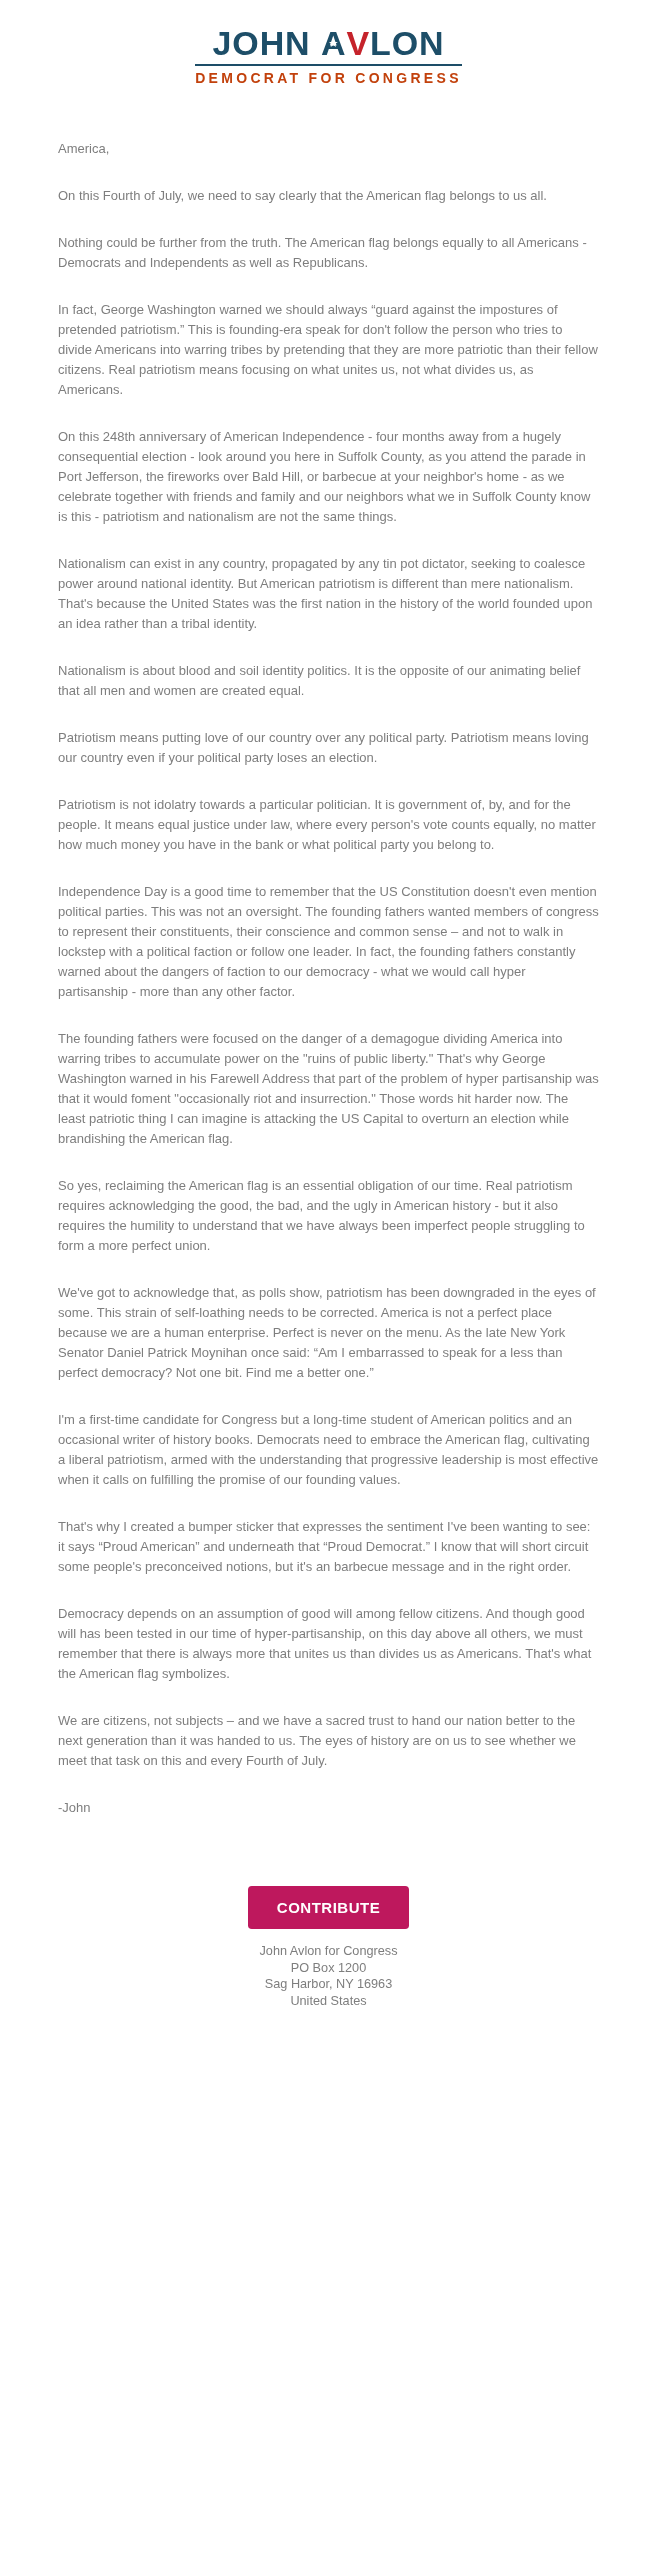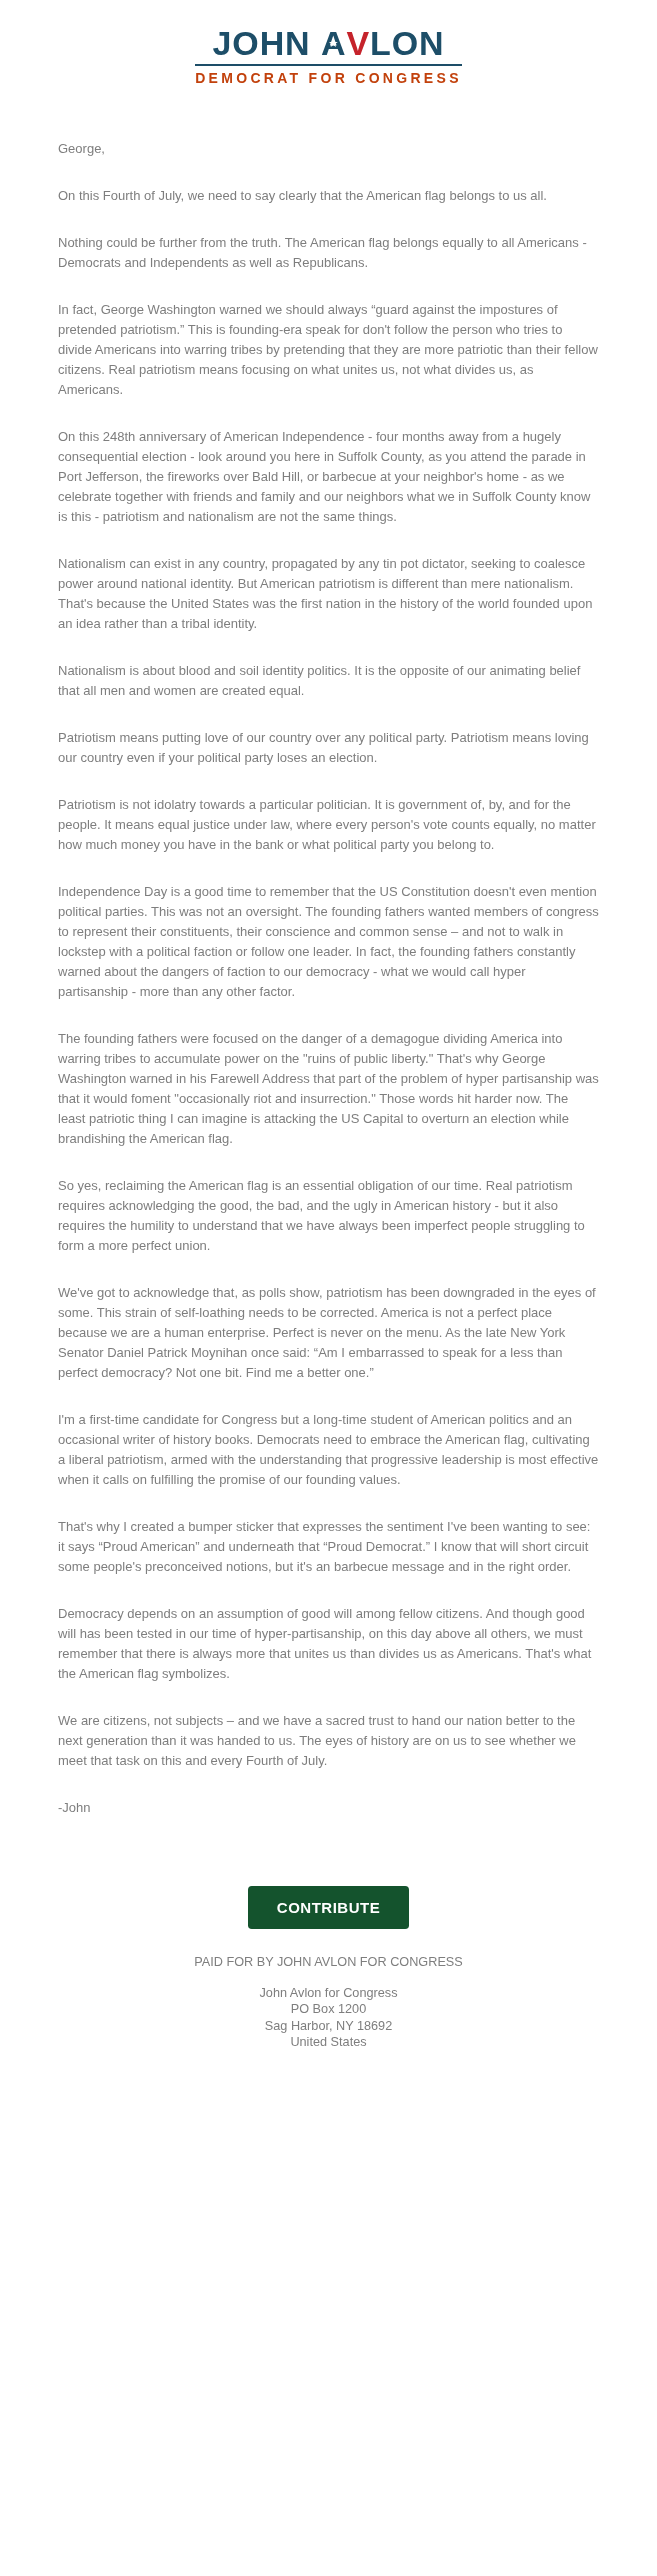--- a/index.html
+++ b/index.html
@@ -56,21 +56,21 @@
     line-height: 20px;
     text-align: left;
   }
   .letter p { margin: 0 0 27px 0; }
   .letter p.signature { margin-bottom: 0; }
 
   
   .cta-wrap { text-align: center; margin-top: 68px; }
   .cta-button {
     display: inline-block;
-    background: #14532d;
+    background: #be185d;
     color: #ffffff;
     font-family: "Liberation Sans", "DejaVu Sans", sans-serif;
     font-size: 15px;
     font-weight: bold;
     letter-spacing: 0.5px;
     border: none;
     border-radius: 3.8px;
     padding: 13px 29px;
     cursor: pointer;
   }
@@ -108,21 +108,21 @@
 
   <div class="logo-wrap">
     <div class="logo">
       <div class="logo-name"><span>JOHN </span><span class="logo-a"><span>A</span><span class="logo-star">★</span></span><span class="logo-v">V</span><span>LON</span></div>
       <div class="logo-rule"></div>
       <div class="logo-tagline">DEMOCRAT FOR CONGRESS</div>
     </div>
   </div>
 
   <div class="letter">
-    <p>George,</p>
+    <p>America,</p>
     <p>On this Fourth of July, we need to say clearly that the American flag belongs to us all.</p>
     <p>Nothing could be further from the truth. The American flag belongs equally to all Americans - Democrats and Independents as well as Republicans.</p>
     <p>In fact, George Washington warned we should always “guard against the impostures of pretended patriotism.” This is founding-era speak for don't follow the person who tries to divide Americans into warring tribes by pretending that they are more patriotic than their fellow citizens. Real patriotism means focusing on what unites us, not what divides us, as Americans.</p>
     <p>On this 248th anniversary of American Independence - four months away from a hugely consequential election - look around you here in Suffolk County, as you attend the parade in Port Jefferson, the fireworks over Bald Hill, or barbecue at your neighbor's home - as we celebrate together with friends and family and our neighbors what we in Suffolk County know is this - patriotism and nationalism are not the same things.</p>
     <p>Nationalism can exist in any country, propagated by any tin pot dictator, seeking to coalesce power around national identity. But American patriotism is different than mere nationalism. That's because the United States was the first nation in the history of the world founded upon an idea rather than a tribal identity.</p>
     <p>Nationalism is about blood and soil identity politics. It is the opposite of our animating belief that all men and women are created equal.</p>
     <p>Patriotism means putting love of our country over any political party. Patriotism means loving our country even if your political party loses an election.</p>
     <p>Patriotism is not idolatry towards a particular politician. It is government of, by, and for the people.  It means equal justice under law, where every person's vote counts equally, no matter how much money you have in the bank or what political party you belong to.</p>
     <p>Independence Day is a good time to remember that the US Constitution doesn't even mention political parties. This was not an oversight. The founding fathers wanted members of congress to represent their constituents, their conscience and common sense – and not to walk in lockstep with a political faction or follow one leader. In fact, the founding fathers constantly warned about the dangers of faction to our democracy - what we would call hyper partisanship - more than any other factor.</p>
     <p>The founding fathers were focused on the danger of a demagogue dividing America into warring tribes to accumulate power on the "ruins of public liberty." That's why George Washington warned in his Farewell Address that part of the problem of hyper partisanship was that it would foment "occasionally riot and insurrection." Those words hit harder now. The least patriotic thing I can imagine is attacking the US Capital to overturn an election while brandishing the American flag.</p>
@@ -133,23 +133,22 @@
     <p>Democracy depends on an assumption of good will among fellow citizens. And though good will has been tested in our time of hyper-partisanship, on this day above all others, we must remember that there is always more that unites us than divides us as Americans. That's what the American flag symbolizes.</p>
     <p>We are citizens, not subjects – and we have a sacred trust to hand our nation better to the next generation than it was handed to us. The eyes of history are on us to see whether we meet that task on this and every Fourth of July.</p>
     <p class="signature">-John</p>
   </div>
 
   <div class="cta-wrap">
     <button class="cta-button">CONTRIBUTE</button>
   </div>
 
   <div class="footer">
-    <div class="paid-for">PAID FOR BY JOHN AVLON FOR CONGRESS</div>
     <div class="address">
       <div>John Avlon for Congress</div>
       <div>PO Box 1200</div>
-      <div>Sag Harbor, NY 18692</div>
+      <div>Sag Harbor, NY 16963</div>
       <div>United States</div>
     </div>
   </div>
 
 </div>
 
 
 </body></html>

